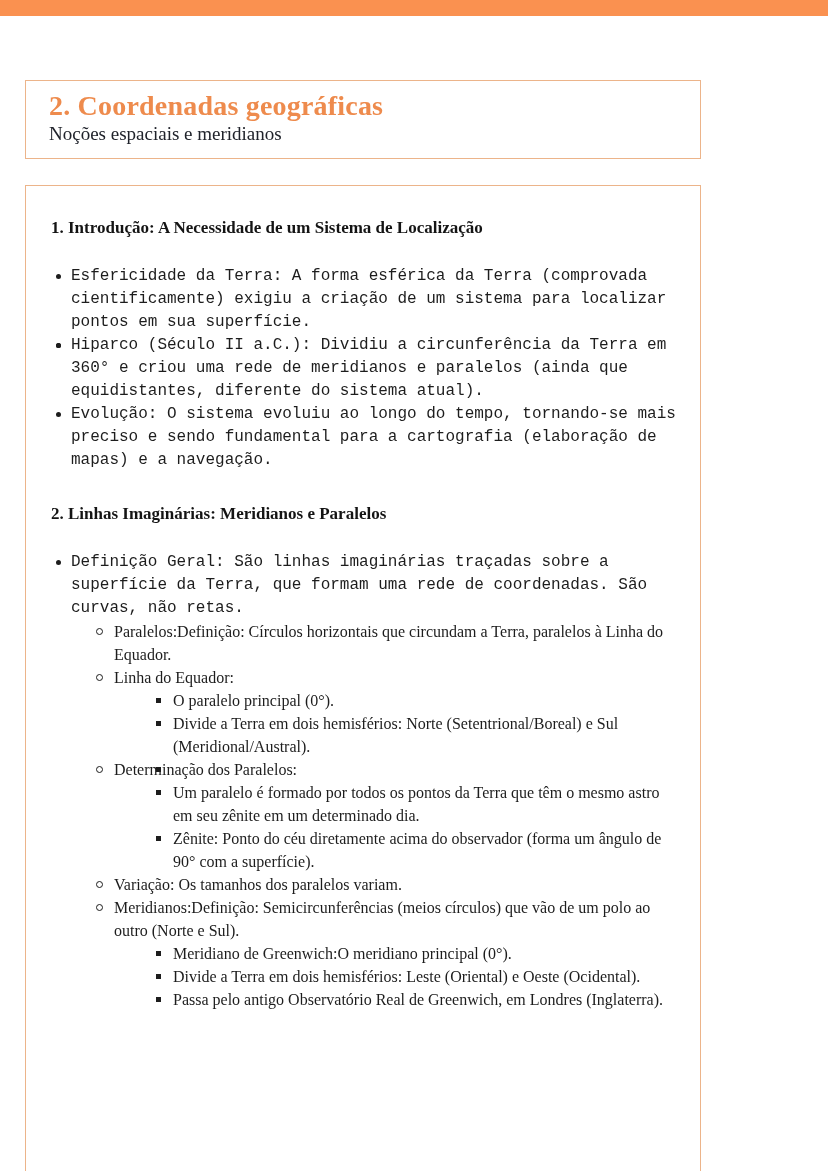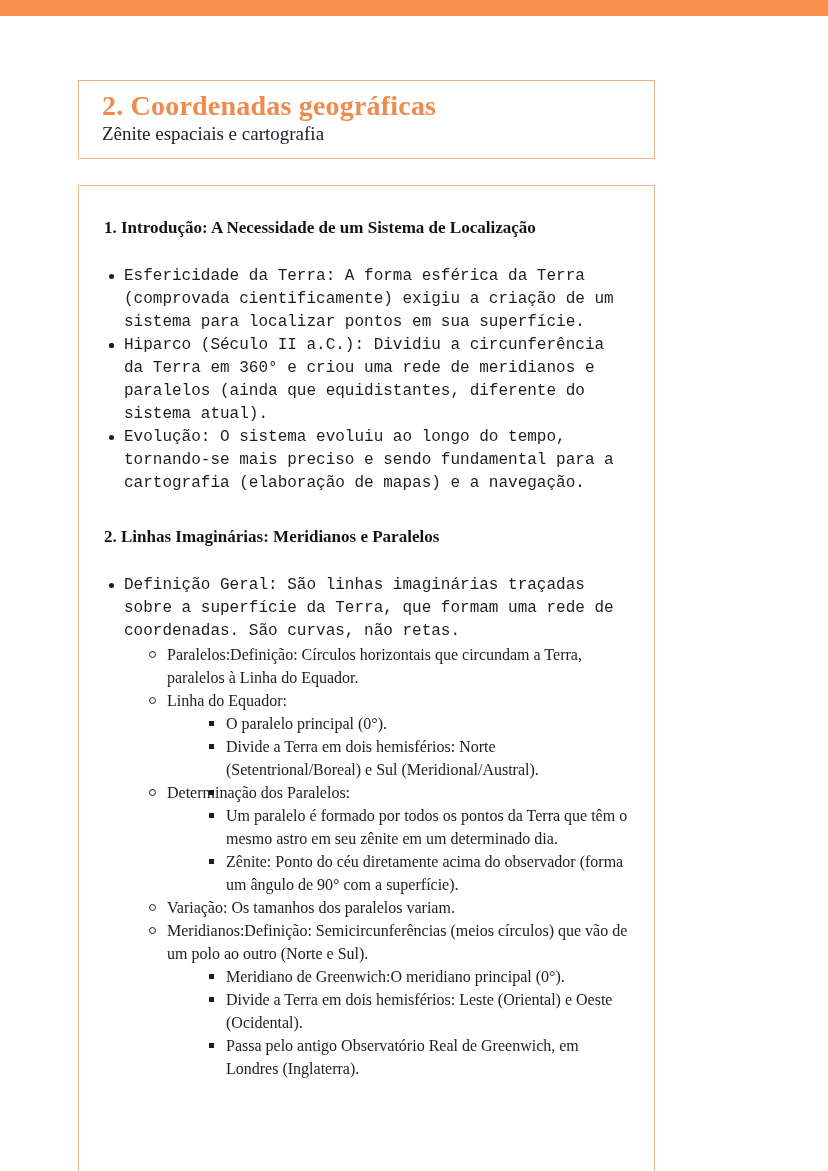--- a/index.html
+++ b/index.html
@@ -9,22 +9,22 @@
     background: #ffffff;
     overflow: hidden;
     font-family: "Liberation Serif", "DejaVu Serif", serif;
   }
   .top-bar {
     width: 828px;
     height: 16px;
     background: #fa9150;
   }
   .card {
-    margin-left: 78px;
-    width: 577px;
+    margin-left: 25px;
+    width: 676px;
     border: 1px solid #ecb48a;
     background: #ffffff;
   }
   .title-card {
     margin-top: 64px;
     height: 79px;
     padding: 8px 20px 0 23px;
   }
   .page-title {
     font-size: 28px;
@@ -82,21 +82,21 @@
     background: #1d1d1d;
   }
 </style>
 </head>
 <body>
 
 <div class="top-bar"></div>
 
 <div class="card title-card">
   <div class="page-title">2. Coordenadas geográficas</div>
-  <div class="page-subtitle">Zênite espaciais e cartografia</div>
+  <div class="page-subtitle">Noções espaciais e meridianos</div>
 </div>
 
 <div class="card content-card">
     <div class="section-heading">1. Introdução: A Necessidade de um Sistema de Localização</div>
     <div class="list">
       <div class="item level-1"><span class="bullet b1"></span><span>Esfericidade da Terra: A forma esférica da Terra (comprovada cientificamente) exigiu a criação de um sistema para localizar pontos em sua superfície.</span></div>
       <div class="item level-1"><span class="bullet b1"></span></div>
       <div class="item level-1"><span class="bullet b1"></span><span>Hiparco (Século II a.C.): Dividiu a circunferência da Terra em 360° e criou uma rede de meridianos e paralelos (ainda que equidistantes, diferente do sistema atual).</span></div>
       <div class="item level-1"><span class="bullet b1"></span><span>Evolução: O sistema evoluiu ao longo do tempo, tornando-se mais preciso e sendo fundamental para a cartografia (elaboração de mapas) e a navegação.</span></div>
     </div>

